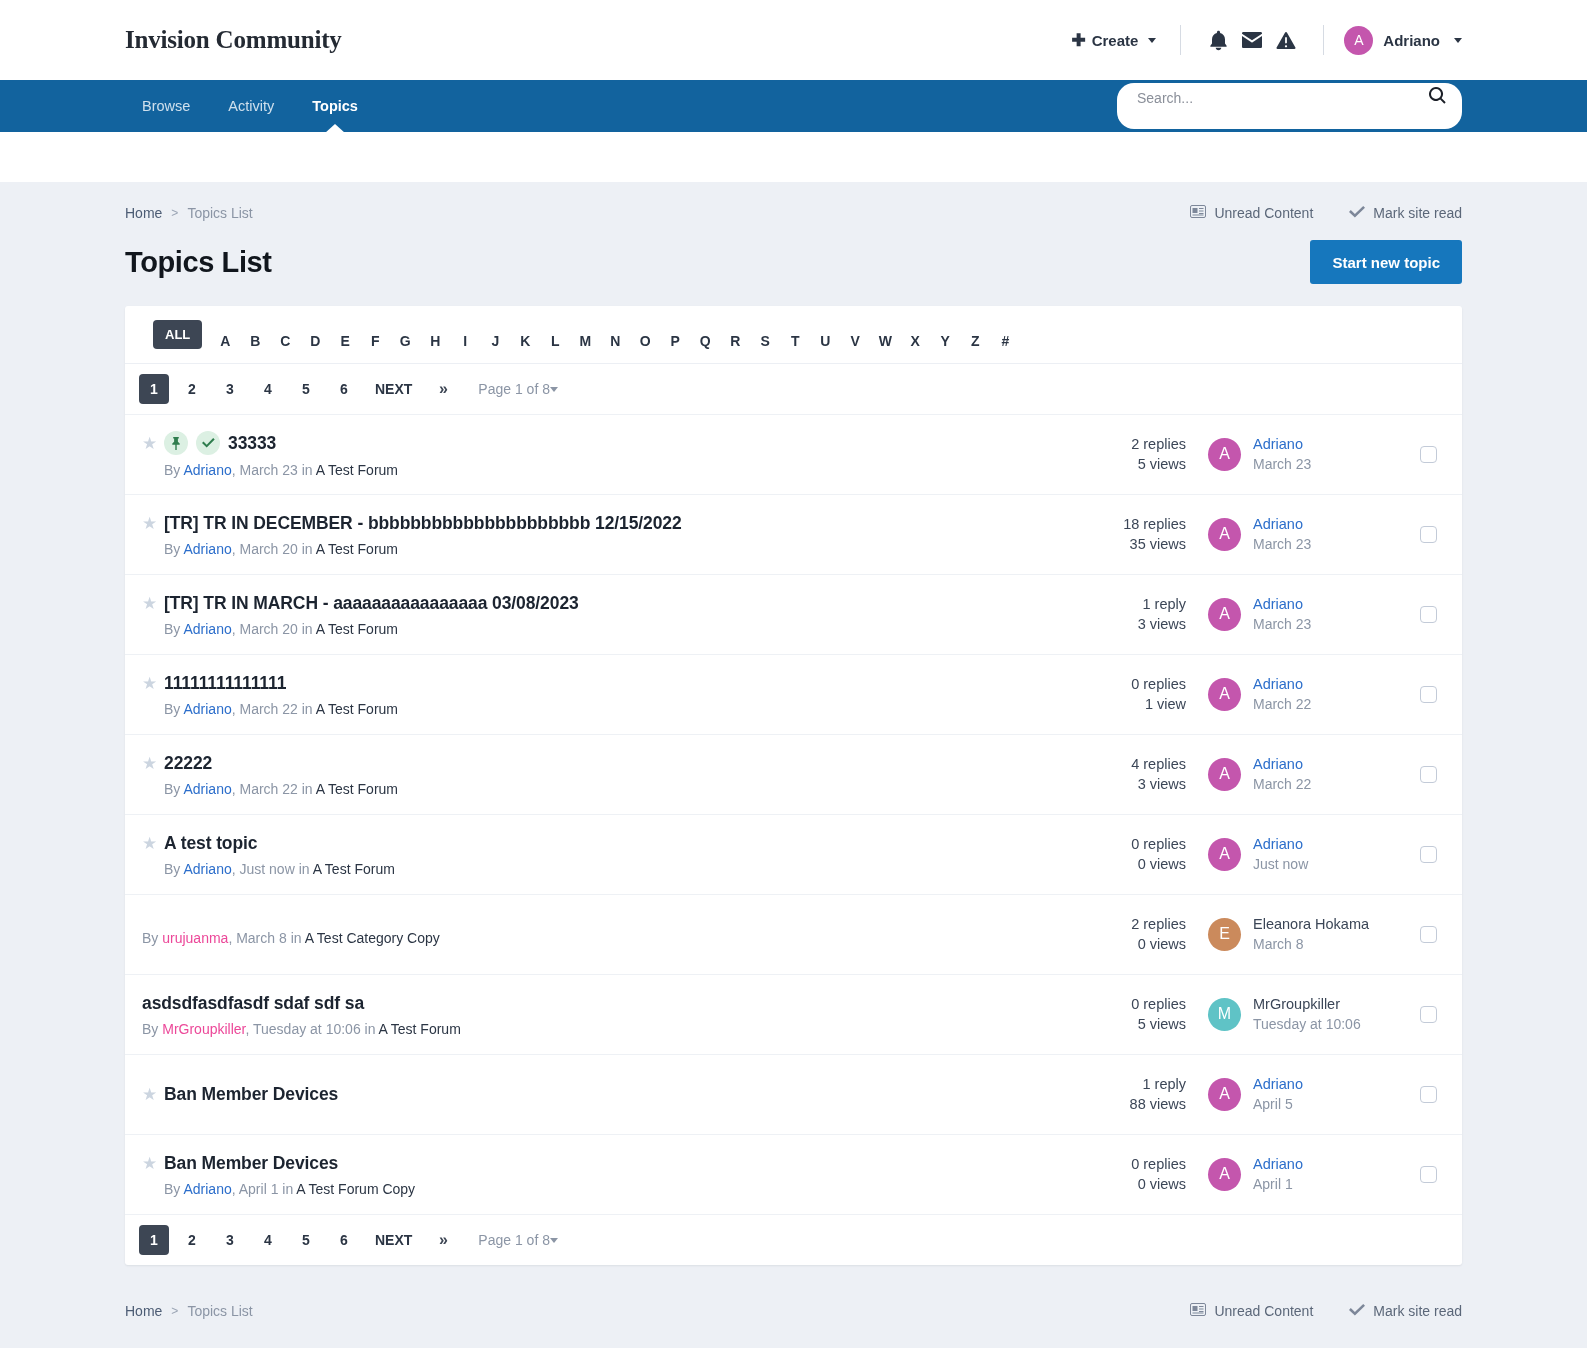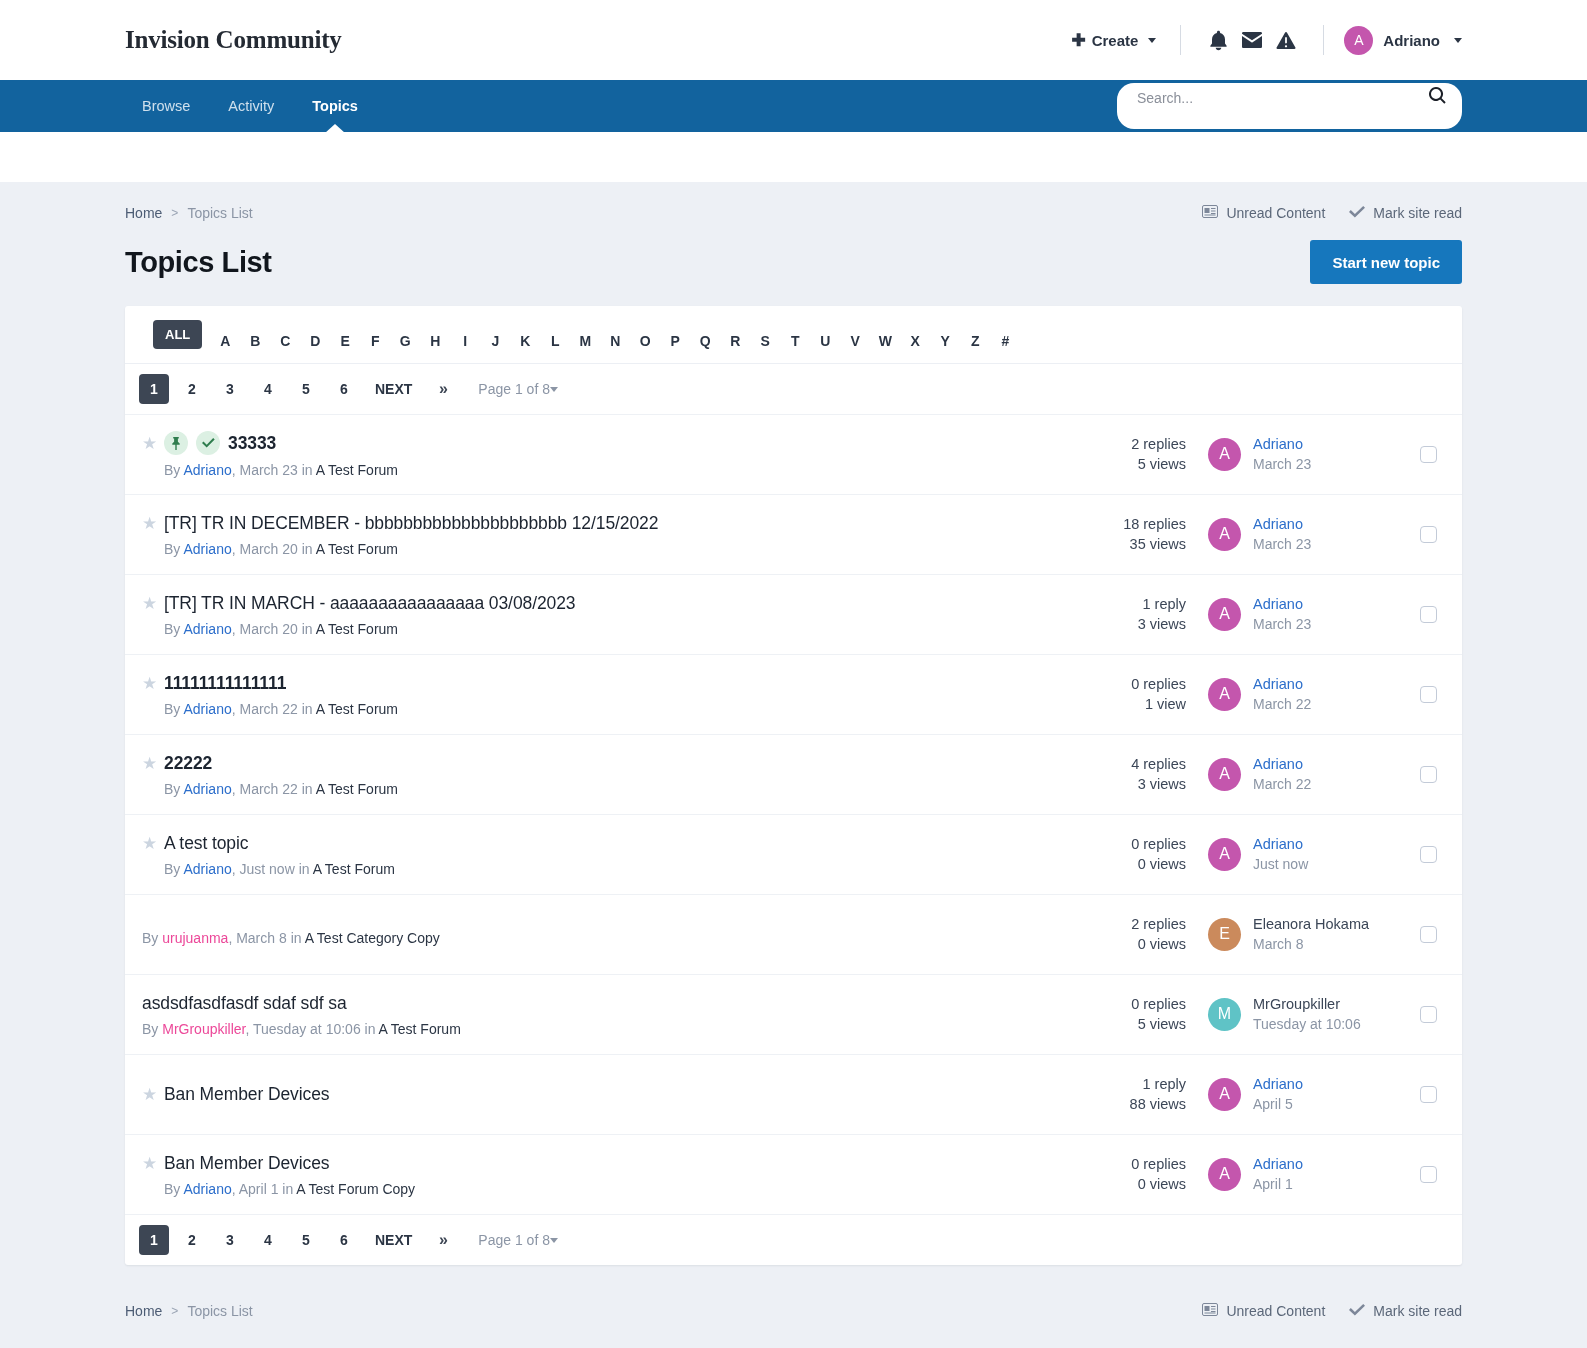--- a/index.html
+++ b/index.html
@@ -79,21 +79,21 @@
   
   .page{ padding:0 125px; }
   .crumbs-row{
     display:flex;align-items:center;justify-content:space-between;
     padding-top:22px; height:40px;
   }
   .crumbs{ display:flex;align-items:center;gap:9px;font-size:14px; }
   .crumb-link{ color:#4c5c74; cursor:pointer; }
   .crumb-sep{ color:#9aa4b4; font-size:12px; }
   .crumb-cur{ color:#8b95a5; }
-  .crumb-actions{ display:flex;align-items:center;gap:24px;font-size:14px;color:#5b6779; }
+  .crumb-actions{ display:flex;align-items:center;gap:36px;font-size:14px;color:#5b6779; }
   .crumb-action{ display:flex;align-items:center;gap:8px;cursor:pointer; }
 
   .title-row{
     display:flex;align-items:center;justify-content:space-between;
     margin-top:18px; margin-bottom:22px;
   }
   .page-title{ font-size:29px;font-weight:bold;color:#11161d;letter-spacing:-0.4px; }
   .start-btn{
     background:#1677bd;color:#fff;font-size:15px;font-weight:bold;
     padding:0 22px;height:44px;border-radius:3px;border:none;
@@ -147,21 +147,21 @@
     min-height:80px;
   }
   .row-main{ flex:1; min-width:0; padding-left:3px;}
   .row-title-line{ display:flex;align-items:center;gap:8px; }
   .star-ico{ color:#ccd5e0; font-size:17px; line-height:1; width:14px; }
   .badge-pin, .badge-check{
     width:24px;height:24px;border-radius:50%;background:#dcf0e3;
     display:flex;align-items:center;justify-content:center;color:#2f7d4e;
   }
   .topic-title{
-    font-size:17.5px;color:#1c2430;font-weight:normal;cursor:pointer;letter-spacing:-0.1px;
+    font-size:17.5px;color:#1c2430;font-weight:bold;cursor:pointer;letter-spacing:-0.1px;
   }
   .topic-title.bold{ font-weight:bold; }
   .row-sub{
     margin-top:7px;padding-left:22px;font-size:14px;color:#8b95a5;
   }
   .row-sub.noindent{ padding-left:0; }
   .sub-by{ color:#8b95a5; }
   .sub-user{ color:#2c6ecb; cursor:pointer; }
   .sub-user.dark{ color:#ec4899; }
   .sub-forum{ color:#2b3544; cursor:pointer; }

